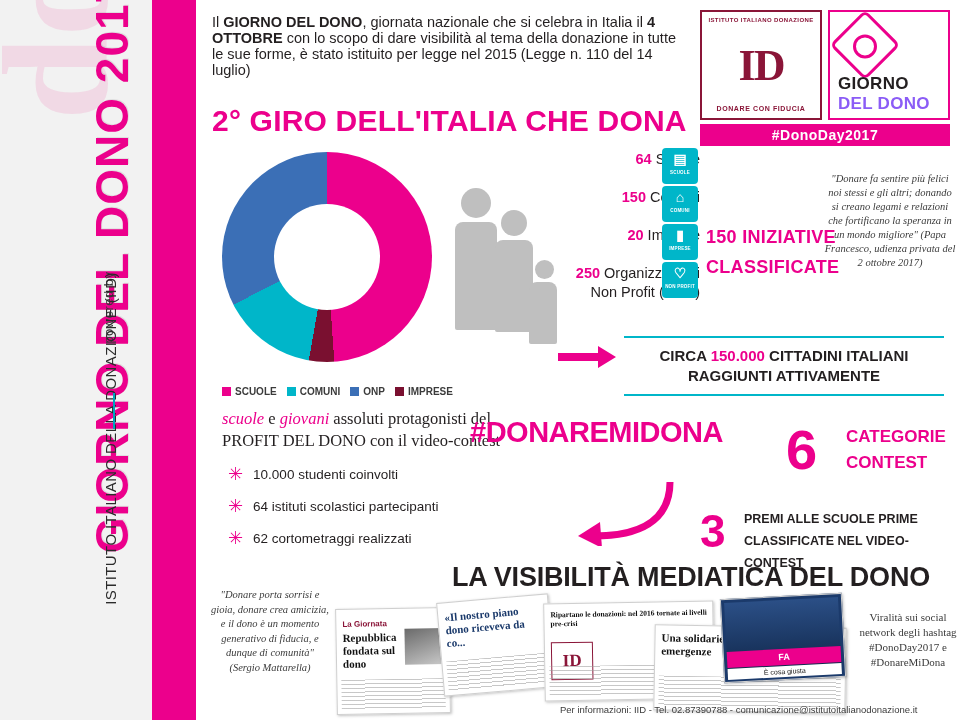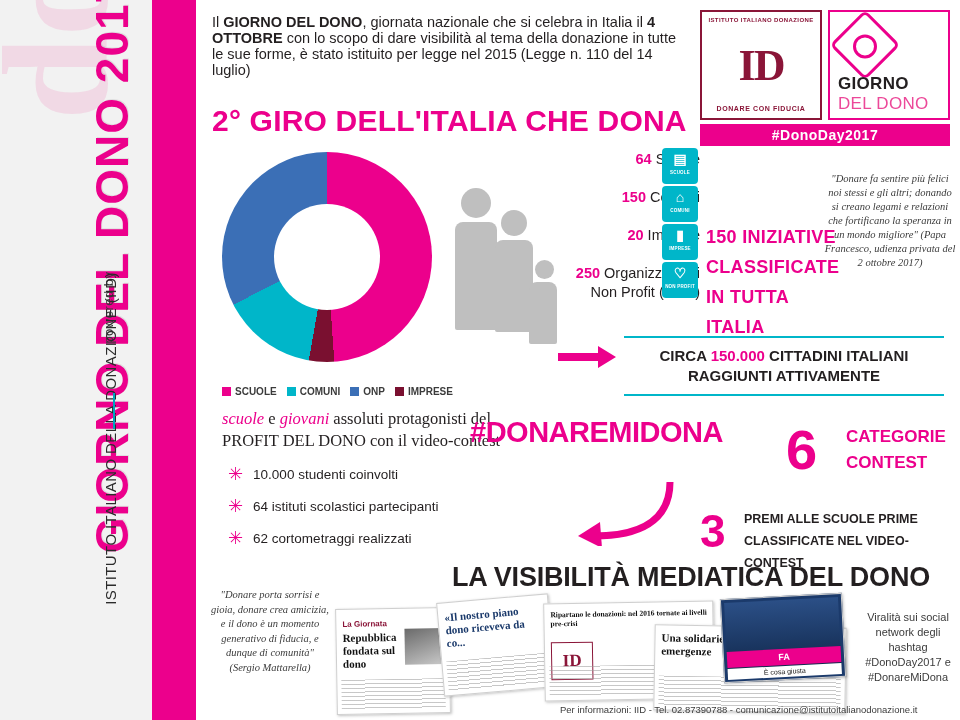--- a/index.html
+++ b/index.html
@@ -81,21 +81,21 @@
   #logo-gdd{left:128px;width:122px;height:110px;border:2px solid #ec008c;}
   #logo-gdd .mark{
     position:absolute;left:10px;top:8px;width:44px;height:44px;border:3px solid #ec008c;
     border-radius:6px;transform:rotate(45deg);
   }
   #logo-gdd .mark:after{
     content:"";position:absolute;left:11px;top:11px;width:18px;height:18px;
     border:3px solid #ec008c;border-radius:50%;
   }
   #logo-gdd .l1{position:absolute;left:8px;top:62px;font-size:17px;font-weight:bold;color:#231f20;letter-spacing:.3px;}
-  #logo-gdd .l2{position:absolute;left:8px;top:82px;font-size:17px;font-weight:normal;color:#ec4899;letter-spacing:.3px;}
+  #logo-gdd .l2{position:absolute;left:8px;top:82px;font-size:17px;font-weight:bold;color:#8b5cf6;letter-spacing:.3px;}
   #hashtag-bar{
     position:absolute;left:0;top:114px;width:250px;height:22px;background:#ec008c;
     color:#fff;font-size:14px;font-weight:bold;text-align:center;line-height:22px;letter-spacing:.5px;
   }
 
   
   #giro-title{
     position:absolute;left:212px;top:104px;width:500px;
     font-size:30px;font-weight:bold;color:#ec008c;letter-spacing:.2px;
   }
@@ -220,21 +220,21 @@
   #clip5{left:386px;top:0px;width:120px;height:82px;transform:rotate(-3deg);background:#1b3a6b;}
   #clip5 .tv{position:absolute;inset:3px;background:linear-gradient(180deg,#2b4f86,#0e2446);}
   #clip5 .band{position:absolute;left:3px;right:3px;bottom:14px;height:16px;background:#ec008c;color:#fff;
     font-size:9px;font-weight:bold;text-align:center;line-height:16px;}
   #clip5 .sub{position:absolute;left:3px;right:3px;bottom:2px;height:11px;background:#fff;color:#111;
     font-size:7px;text-align:center;line-height:11px;}
 
   
   #viralita{
     position:absolute;left:856px;top:610px;width:104px;
-    font-family:Liberation Sans, sans-serif;font-size:11px;line-height:15px;color:#3b3b3b;text-align:center;
+    font-family:Liberation Serif, serif;font-size:11px;line-height:15px;color:#3b3b3b;text-align:center;
   }
 
   
   #footer{
     position:absolute;left:560px;top:704px;width:400px;font-size:9.5px;color:#3b3b3b;
   }
 </style>
 </head>
 <body>
 
@@ -320,21 +320,20 @@
     </div>
   <div class="mini-icon">
       <span class="gl">♡</span>
       <span class="cap">NON PROFIT</span>
     </div>
 </div>
 
 <div id="iniziative">
   <div>150 INIZIATIVE</div>
   <div>CLASSIFICATE</div>
-  <div>IN TUTTA ITALIA</div>
 </div>
 
 <div id="papa-quote">"Donare fa sentire più felici noi stessi e gli altri; donando si creano legami e relazioni che fortificano la speranza in un mondo migliore" (Papa Francesco, udienza privata del 2 ottobre 2017)</div>
 
 <svg id="arrow1" viewBox="0 0 60 26">
   <path d="M0 9 L40 9 L40 2 L58 13 L40 24 L40 17 L0 17 Z" fill="#ec008c"></path>
 </svg>
 <div id="cittadini">
   <div><span>CIRCA </span><span class="hl">150.000</span><span> CITTADINI ITALIANI</span></div>
   <div>RAGGIUNTI ATTIVAMENTE</div>

